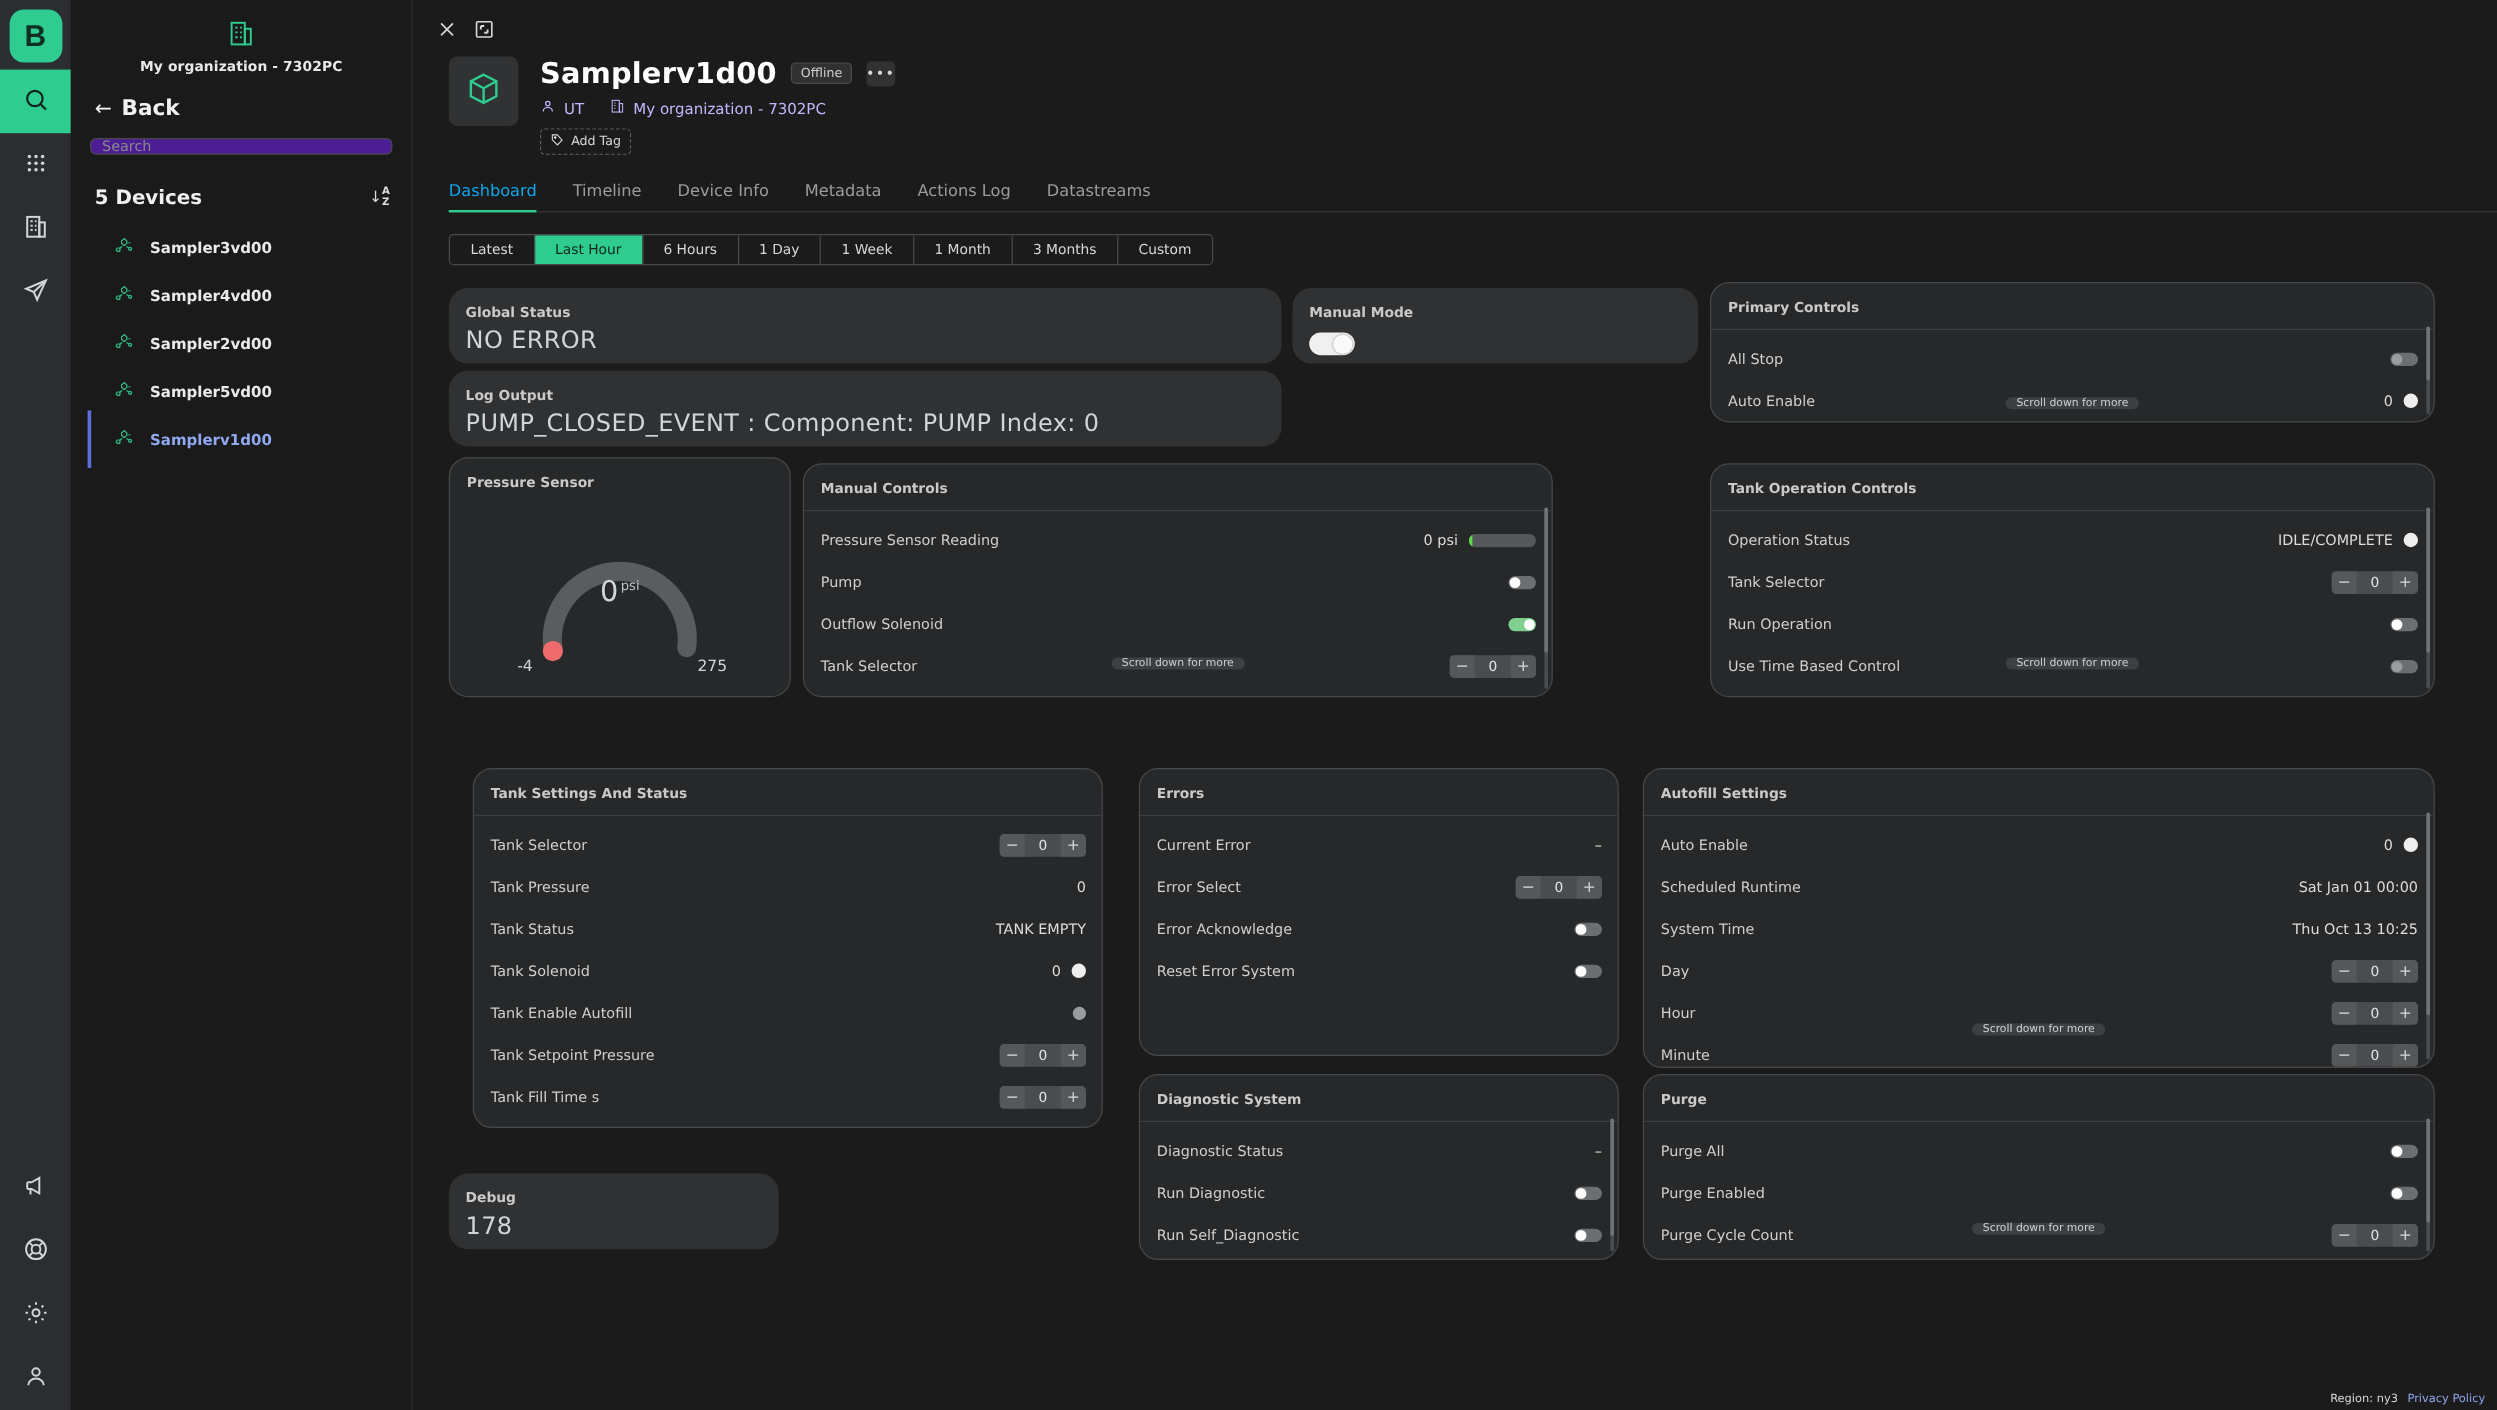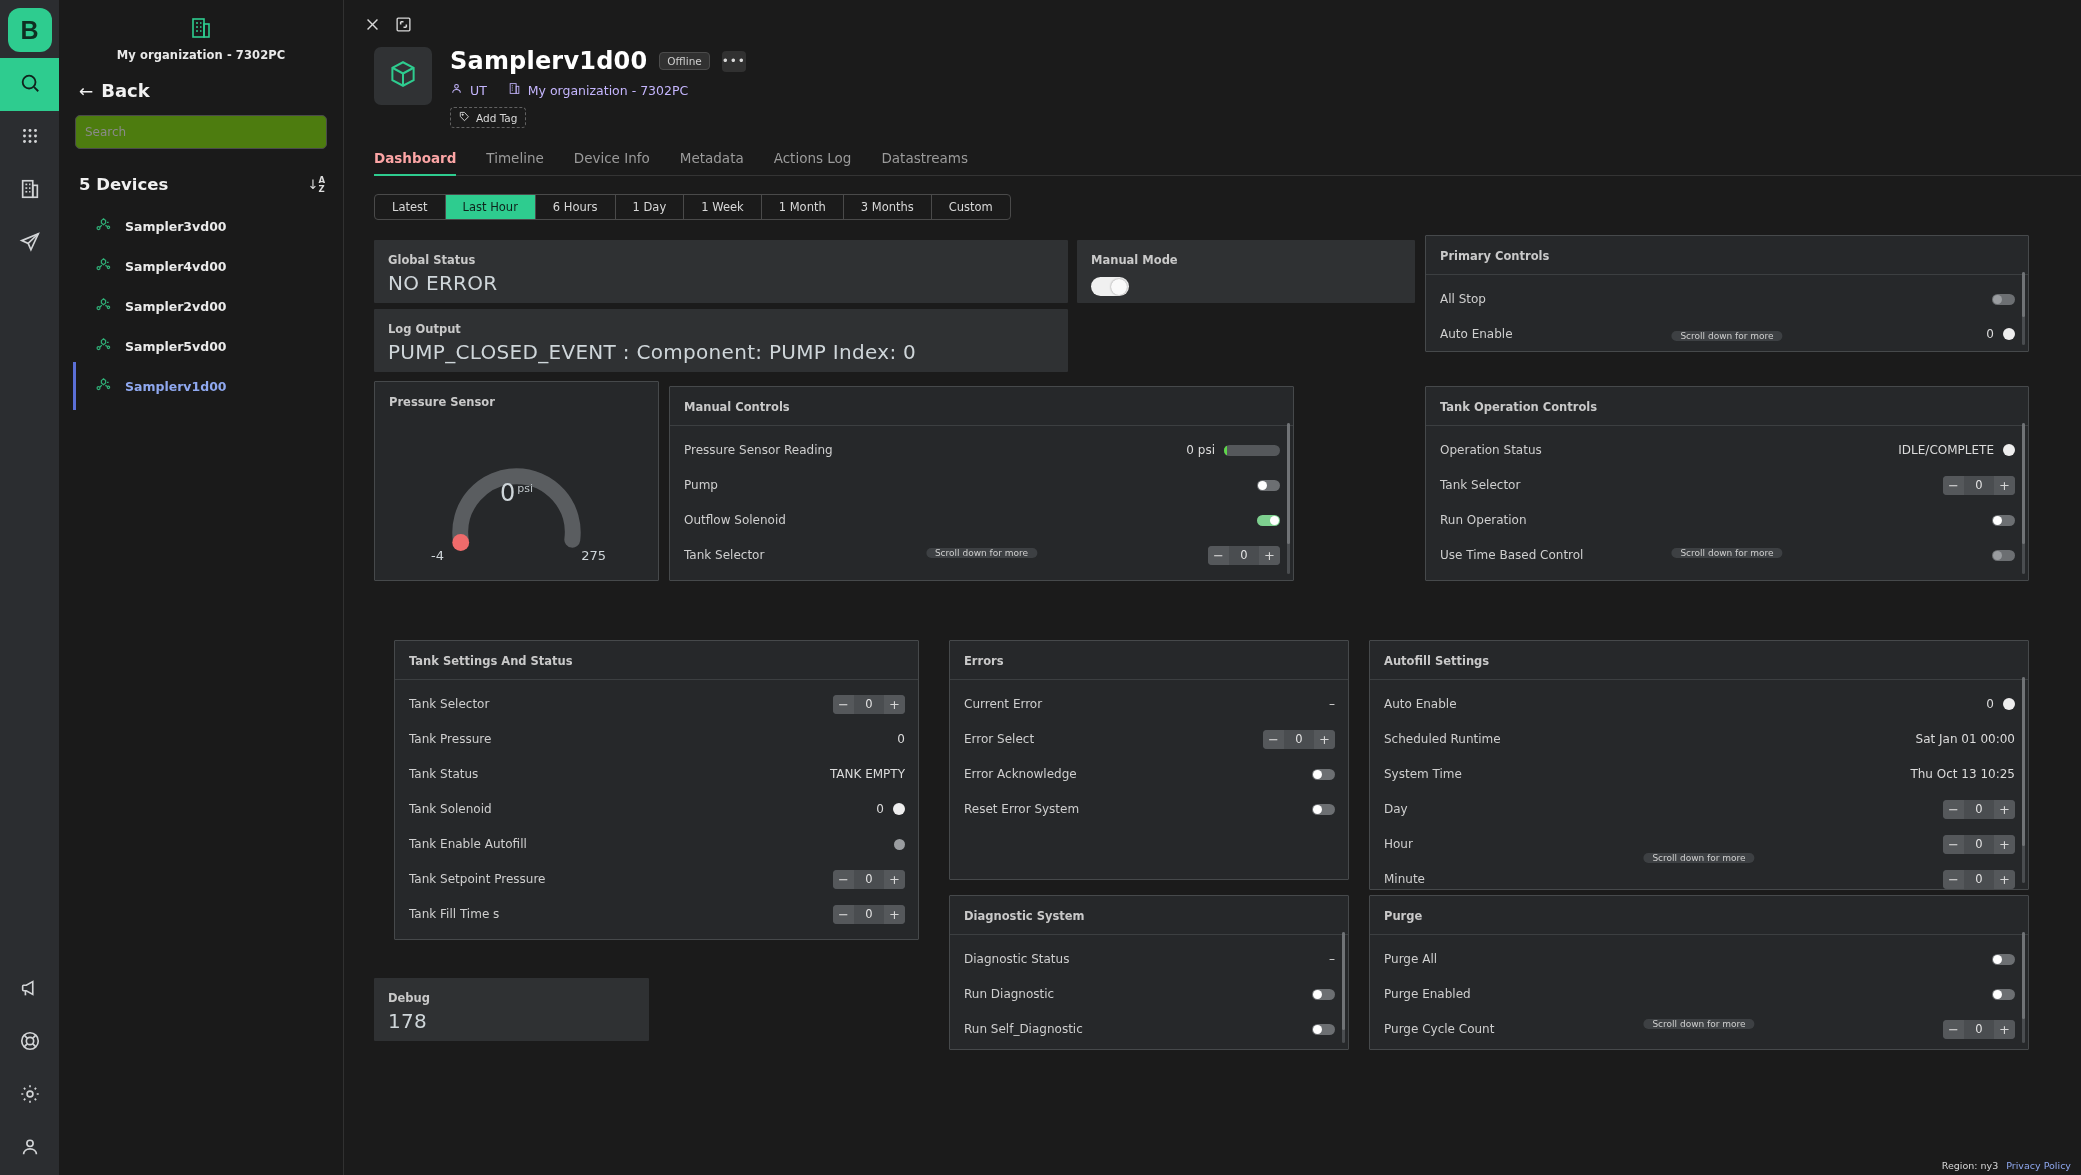--- a/index.html
+++ b/index.html
@@ -37,22 +37,22 @@
   }
   .org-head{ display:flex; flex-direction:column; align-items:center; padding-top:6px;}
   .org-head svg{ width:24px; height:24px; color:#2ecc8f;}
   .org-name{ font-size:11.5px; color:#e9e9e9; font-weight:bold; margin-top:4px; letter-spacing:.1px;}
   .back{
     display:flex; align-items:center; gap:8px; margin:18px 0 0 6px;
     font-size:18px; font-weight:bold; color:#f1f1f1;
   }
   .back .arw{ font-size:17px; font-weight:normal;}
   .search{
-    margin:14px 2px 0 2px; height:34px; border:1px solid #4a4a4a; border-radius:5px;
-    background:#4d7c0f; display:flex; align-items:center; padding:4px 9px;
+    margin:14px 2px 0 2px; height:14px; border:1px solid #4a4a4a; border-radius:5px;
+    background:#4c1d95; display:flex; align-items:center; padding:4px 9px;
   }
   .search input{
     border:0; outline:0; background:transparent; color:#d6d6d6;
     font-family:"DejaVu Sans", sans-serif; font-size:12px; width:100%;
   }
   .search input::placeholder{ color:#8a8a8a; }
   .devcount-row{
     display:flex; align-items:center; justify-content:space-between;
     margin:26px 4px 0 6px;
   }
@@ -95,32 +95,32 @@
   .devmeta svg{width:13px;height:13px;}
   .devmeta .sep{ width:7px; }
   .addtag{
     display:inline-flex; align-items:center; gap:6px; margin-top:9px;
     border:1px dashed #616161; border-radius:4px; padding:3px 8px; font-size:10.5px; color:#d9d9d9;
   }
   .addtag svg{width:11px;height:11px;}
 
   .tabs{ display:flex; gap:30px; margin:22px 0 0 30px; border-bottom:1px solid #343434; padding-right:30px;}
   .tab{ font-size:13.5px; color:#9b9b9b; padding-bottom:9px; position:relative;}
-  .tab.active{ color:#fca5a5; font-weight:bold;}
+  .tab.active{ color:#0ea5e9; font-weight:normal;}
   .tab.active:after{ content:""; position:absolute; left:0; right:0; bottom:-1px; height:2.5px; background:#2ecc8f;}
 
   .ranges{ display:flex; margin:18px 0 0 30px; border:1px solid #4a4a4a; border-radius:4px; overflow:hidden; width:max-content;}
   .range{ font-size:11.5px; padding:5px 17px; color:#d8d8d8; border-right:1px solid #4a4a4a;}
   .range:last-child{ border-right:0;}
   .range.active{ background:#2ecc8f; color:#10231c;}
 
   
   .dash{ position:absolute; left:30px; top:240px; right:26px; bottom:26px; }
 
-  .card{ background:#2f3133; border-radius:1px; position:relative; }
+  .card{ background:#2f3133; border-radius:16px; position:relative; }
   .card.outline{ border:1px solid #46494b; background:#26282a;}
   .card-title{ font-size:11.5px; color:#c9c9c9; font-weight:bold; padding:13px 0 0 14px;}
   .card-sep{ height:1px; background:#3c3f41; margin-top:11px;}
   .bigval{ font-size:20px; color:#cfd6da; padding:4px 0 0 14px; letter-spacing:.3px;}
 
   .rows{ padding:13px 13px 0 14px; }
   .row{ display:flex; align-items:center; justify-content:space-between; height:22px; margin-bottom:13px;}
   .row .lbl{ font-size:12px; color:#cfcfcf;}
   .row .right{ display:flex; align-items:center; gap:9px; font-size:12px; color:#dcdcdc;}
 

